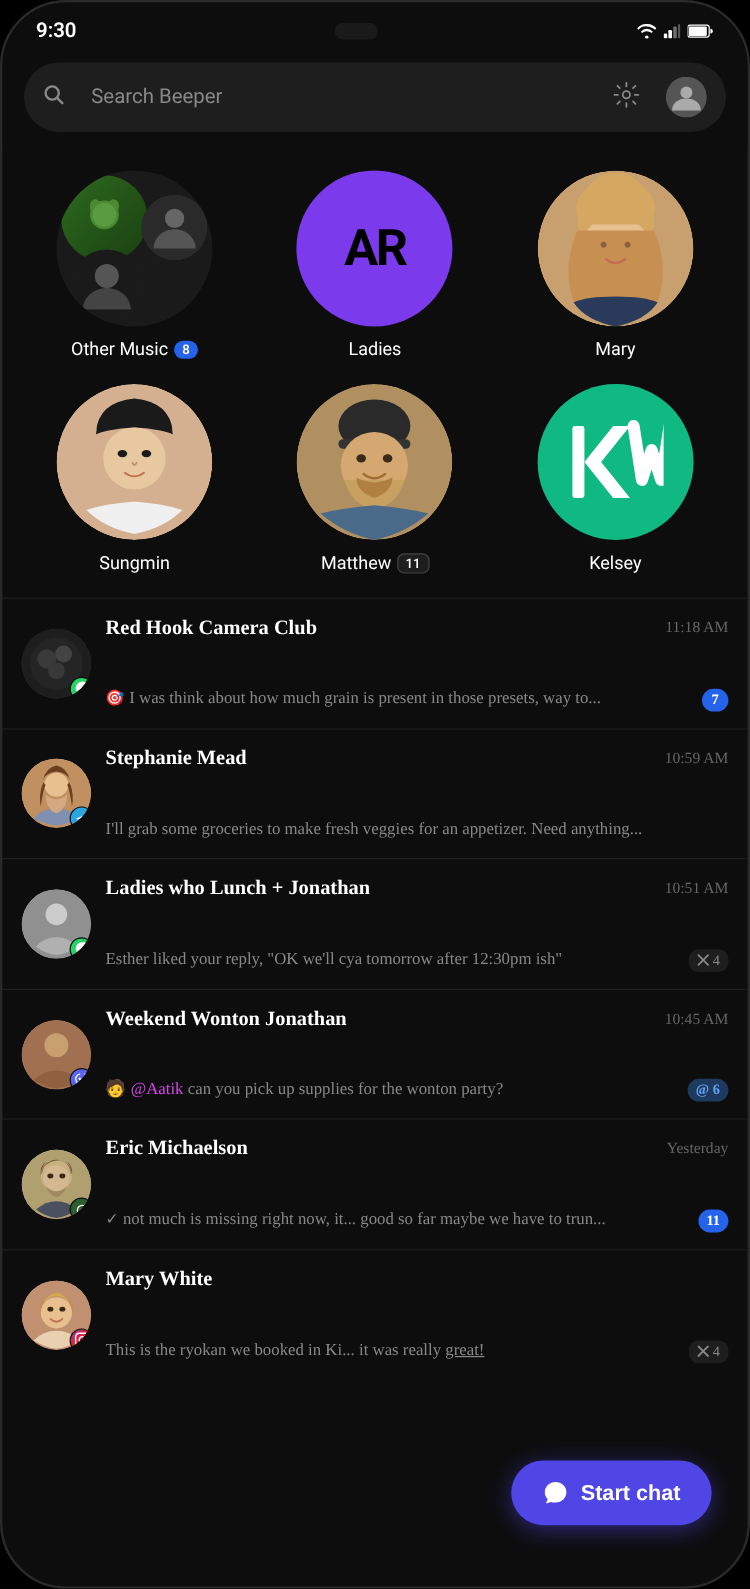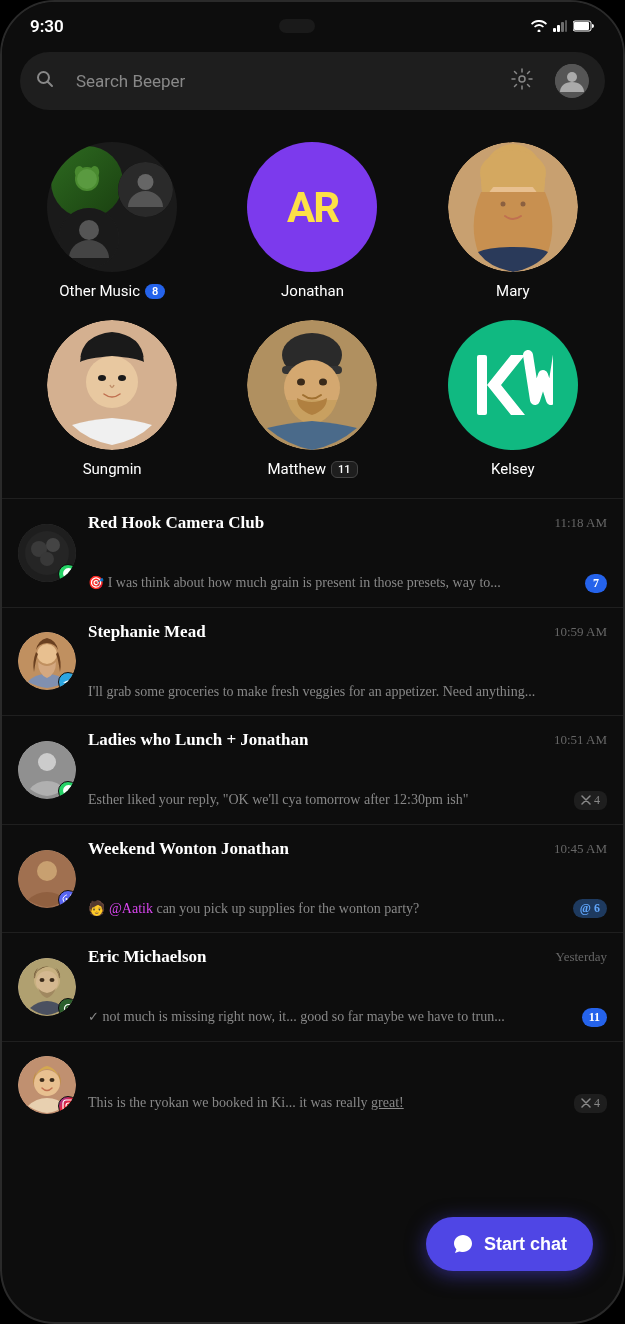--- a/index.html
+++ b/index.html
@@ -137,21 +137,21 @@
     .adriana-avatar {
       width: 130px;
       height: 130px;
       border-radius: 50%;
       background: #7c3aed;
       display: flex;
       align-items: center;
       justify-content: center;
     }
     .adriana-initials {
-      color: #fde047;
+      color: #000000;
       font-size: 42px;
       font-weight: 700;
       letter-spacing: -2px;
     }
 
     
     .kelsey-avatar {
       width: 130px;
       height: 130px;
       border-radius: 50%;
@@ -472,21 +472,21 @@
         <span class="contact-name">Other Music</span>
         <span class="badge">8</span>
       </div>
     </div>
 
     <div class="contact-item">
       <div class="adriana-avatar">
         <span class="adriana-initials">AR</span>
       </div>
       <div class="contact-name-row">
-        <span class="contact-name">Jonathan</span>
+        <span class="contact-name">Ladies</span>
       </div>
     </div>
 
     <div class="contact-item">
       <div class="contact-avatar">
         <svg width="130" height="130" viewBox="0 0 130 130" fill="none" style="border-radius:50%;">
           <circle cx="65" cy="65" r="65" fill="#c8a070"></circle>
 
           <ellipse cx="65" cy="40" rx="32" ry="38" fill="#d4a860"></ellipse>
 
@@ -779,20 +779,24 @@
         </div>
         <div class="platform-badge ig-icon" style="border:1.5px solid #0d0d0d;">
           <svg width="13" height="13" viewBox="0 0 13 13" fill="none">
             <rect x="1" y="1" width="11" height="11" rx="3" stroke="white" stroke-width="1.2"></rect>
             <circle cx="6.5" cy="6.5" r="2.5" stroke="white" stroke-width="1.2"></circle>
             <circle cx="9.5" cy="3.5" r="0.8" fill="white"></circle>
           </svg>
         </div>
       </div>
       <div class="chat-content">
+        <div class="chat-header-row">
+          <span class="chat-name">Mary White</span>
+          <span class="chat-time"></span>
+        </div>
         <div class="chat-preview-row">
           <span class="chat-preview">
             This is the ryokan we booked in Ki... it was really <u>great!</u>
           </span>
           <span class="unread-badge-muted">
             <svg width="10" height="10" viewBox="0 0 10 10" fill="#888">
                 <path d="M1 1l8 8M9 1l-8 8" stroke="#888" stroke-width="1.5" stroke-linecap="round"></path>
               </svg>
             4
           </span>

